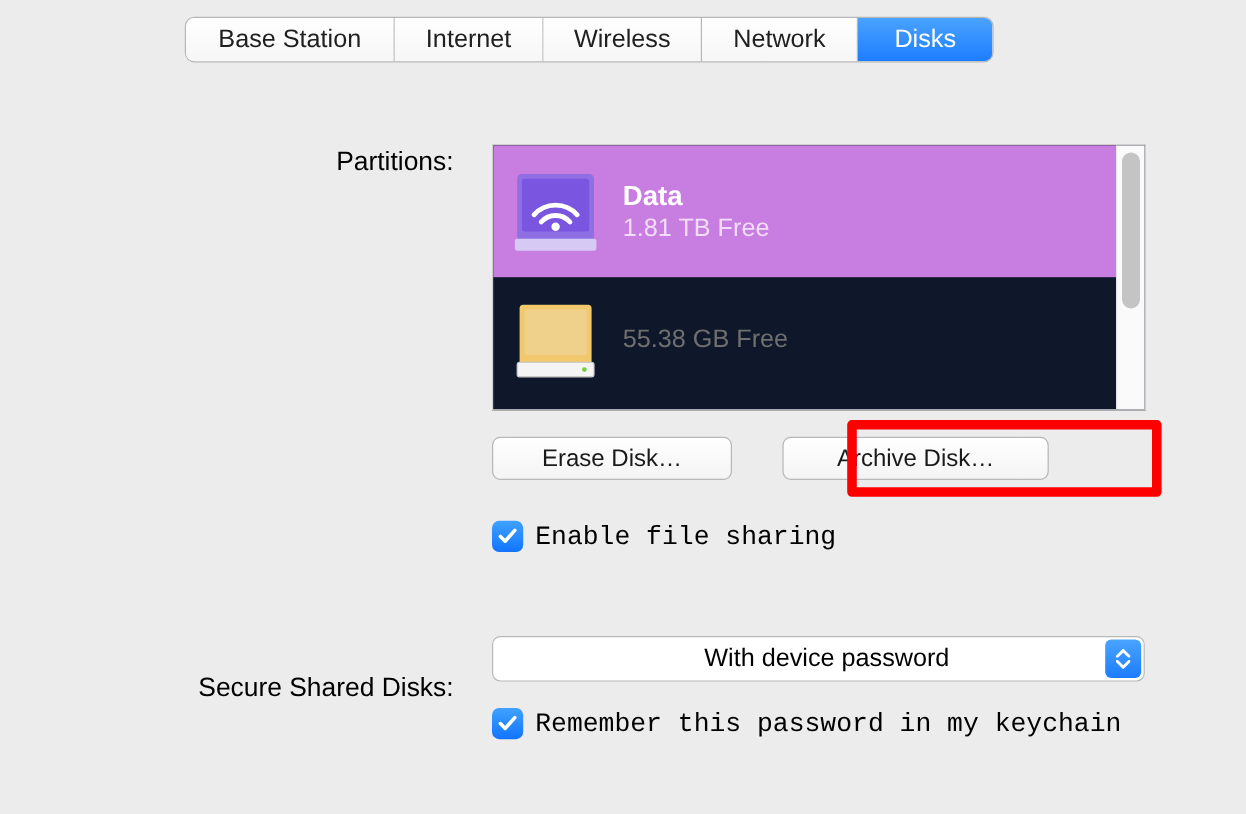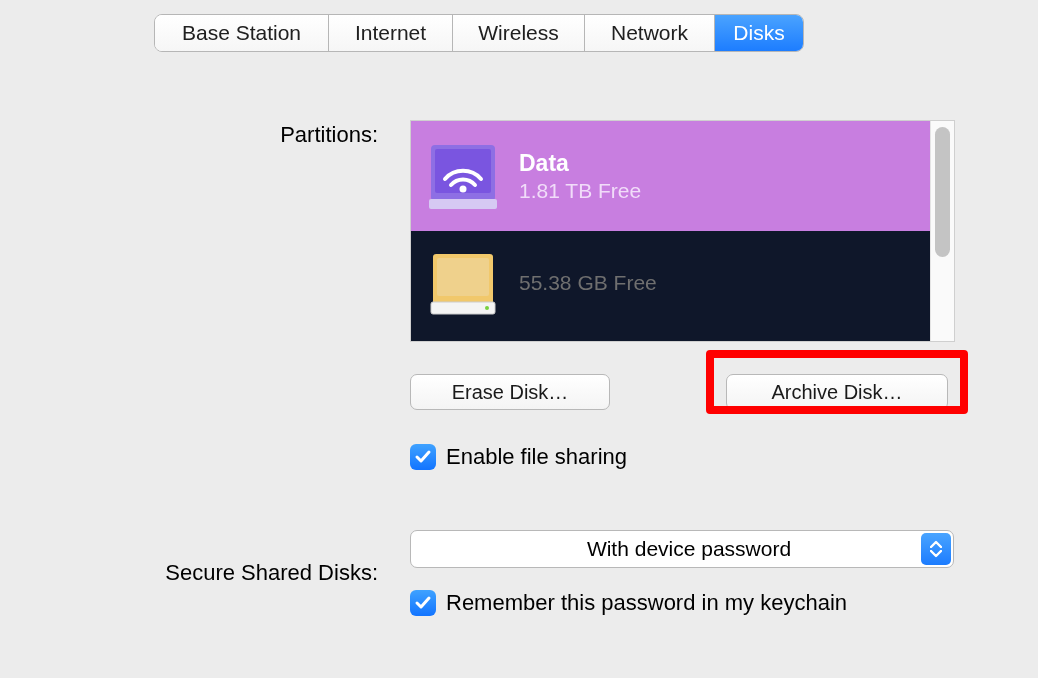--- a/index.html
+++ b/index.html
@@ -114,21 +114,21 @@
   .btn.archive { width: 222px; text-align: center; }
 
   .highlight-box {
     position: absolute;
     border: 8px solid #ff0000;
     border-radius: 4px;
     pointer-events: none;
   }
 
   
-  .chk-row { display: flex; align-items: center; gap: 10px; font-size: 22px; color: #000; }
+  .chk-row { display: flex; align-items: center; gap: 10px; font-size: 22px; color: #000; font-family: Liberation Mono, monospace; }
   .chk {
     width: 26px; height: 26px;
     background: linear-gradient(#3fa2ff,#1274ff);
     border-radius: 6px;
     display: inline-flex; align-items: center; justify-content: center;
   }
   .chk svg { width: 18px; height: 18px; display:block; }
 
   
   .popup {
@@ -154,21 +154,21 @@
   .popup .stepper svg { width: 12px; height: 8px; display:block; }
 </style>
 </head>
 <body>
 
 <div class="tabbar">
   <div class="tab" style="width:174px">Base Station</div>
   <div class="tab" style="width:124px">Internet</div>
   <div class="tab" style="width:132px">Wireless</div>
   <div class="tab" style="width:130px">Network</div>
-  <div class="tab active" style="width:88px">Disks</div>
+  <div class="tab active" style="width:112px">Disks</div>
 </div>
 
 <div class="row" style="top:120px; left:0;">
   <div class="label-col">Partitions:</div>
   <div>
     <div class="partitions-wrap">
       <div class="partitions-list">
         <div class="partition selected">
           <span class="disk-icon">
             <svg viewBox="0 0 76 74">
@@ -199,21 +199,21 @@
           <div>
             <div class="free" style="margin-top:0">55.38 GB Free</div>
           </div>
         </div>
       </div>
       <div class="scrollbar">
         <div class="thumb"></div>
       </div>
     </div>
 
-    <div style="margin-top:32px; display:flex; gap:116px;">
+    <div style="margin-top:22px; display:flex; gap:42px;">
       <div class="btn erase">Erase Disk…</div>
       <div class="btn archive">Archive Disk…</div>
     </div>
 
     <div class="chk-row" style="margin-top:34px;">
       <span class="chk">
         <svg viewBox="0 0 18 18">
           <path d="M3 9 L7 13 L15 4" stroke="#ffffff" stroke-width="3" fill="none" stroke-linecap="round" stroke-linejoin="round"></path>
         </svg>
       </span>

